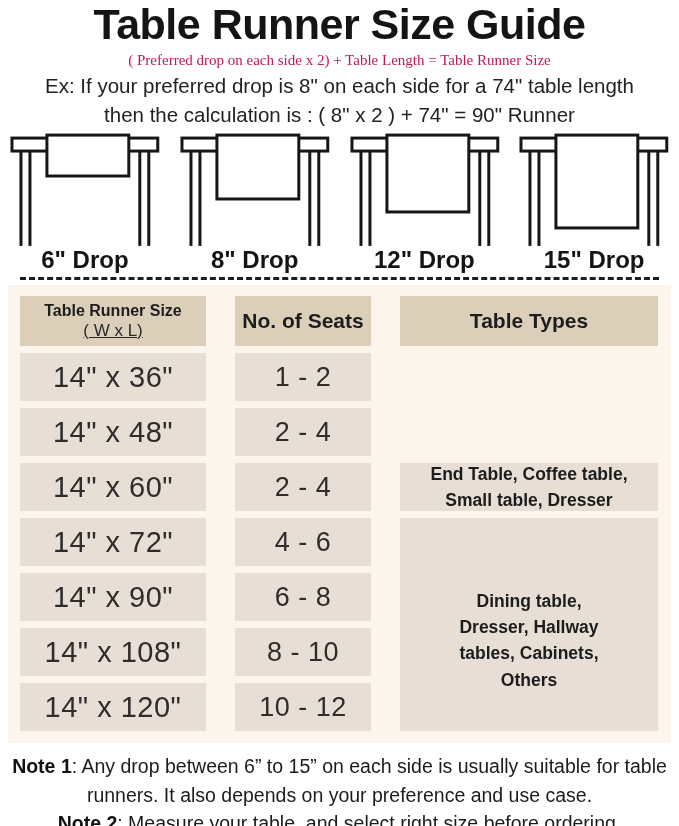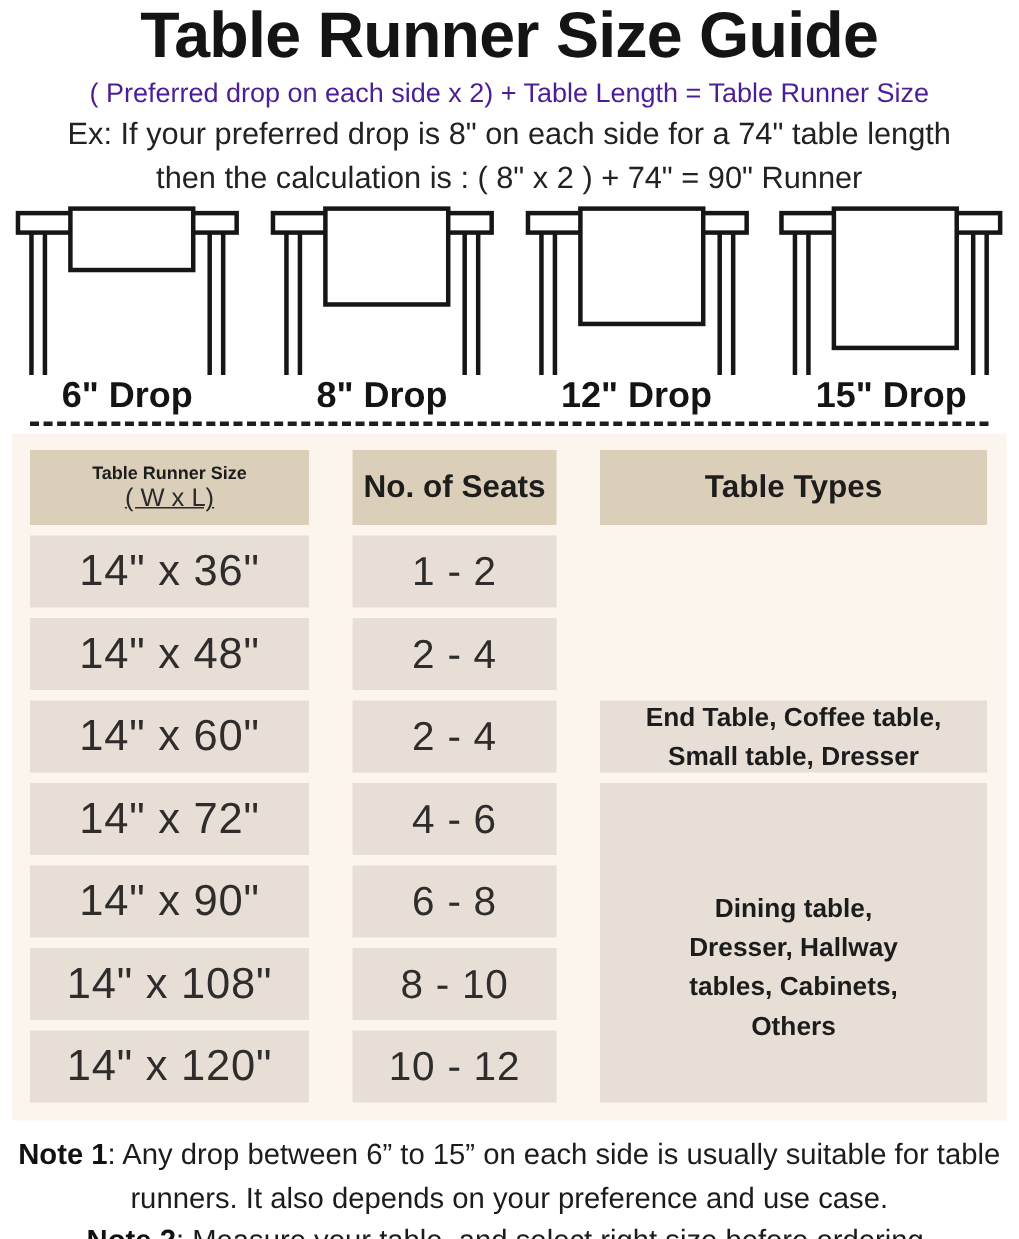--- a/index.html
+++ b/index.html
@@ -17,23 +17,24 @@
   .hdr { text-align: center; padding-top: 1px; }
   .title {
     font-size: 43px;
     font-weight: 800;
     letter-spacing: -0.5px;
     line-height: 1.1;
     color: #141414;
   }
   .formula {
     margin-top: 3px;
-    font-size: 18px;
+    font-size: 15px;
     line-height: 1.3;
-    color: #4c1d95;
+    color: #be185d;
+    font-family: Liberation Serif, serif;
   }
   .example {
     font-size: 20.5px;
     line-height: 1.42;
     color: #222;
   }
 
   
   .diagrams { display: flex; margin-top: 4px; }
   .diagram { width: 25%; height: 113px; }
@@ -67,21 +68,21 @@
     gap: 7px 29px;
   }
   .hcell {
     background: #dccfba;
     display: flex;
     flex-direction: column;
     align-items: center;
     justify-content: center;
     text-align: center;
   }
-  .hcell .h-main { font-size: 12px; font-weight: 700; line-height: 1.15; color: #1d1d1d; }
+  .hcell .h-main { font-size: 16px; font-weight: 700; line-height: 1.15; color: #1d1d1d; }
   .hcell .h-sub  { font-size: 17px; font-weight: 400; line-height: 1.15; color: #2a2a2a; text-decoration: underline; }
   .hcell .h-one  { font-size: 21px; font-weight: 700; color: #1d1d1d; }
   .dcell {
     background: #e7dfd6;
     display: flex;
     align-items: center;
     justify-content: center;
     text-align: center;
   }
   .size-val  { font-size: 29px; font-weight: 400; color: #2e2d2c; letter-spacing: 0.5px; }

